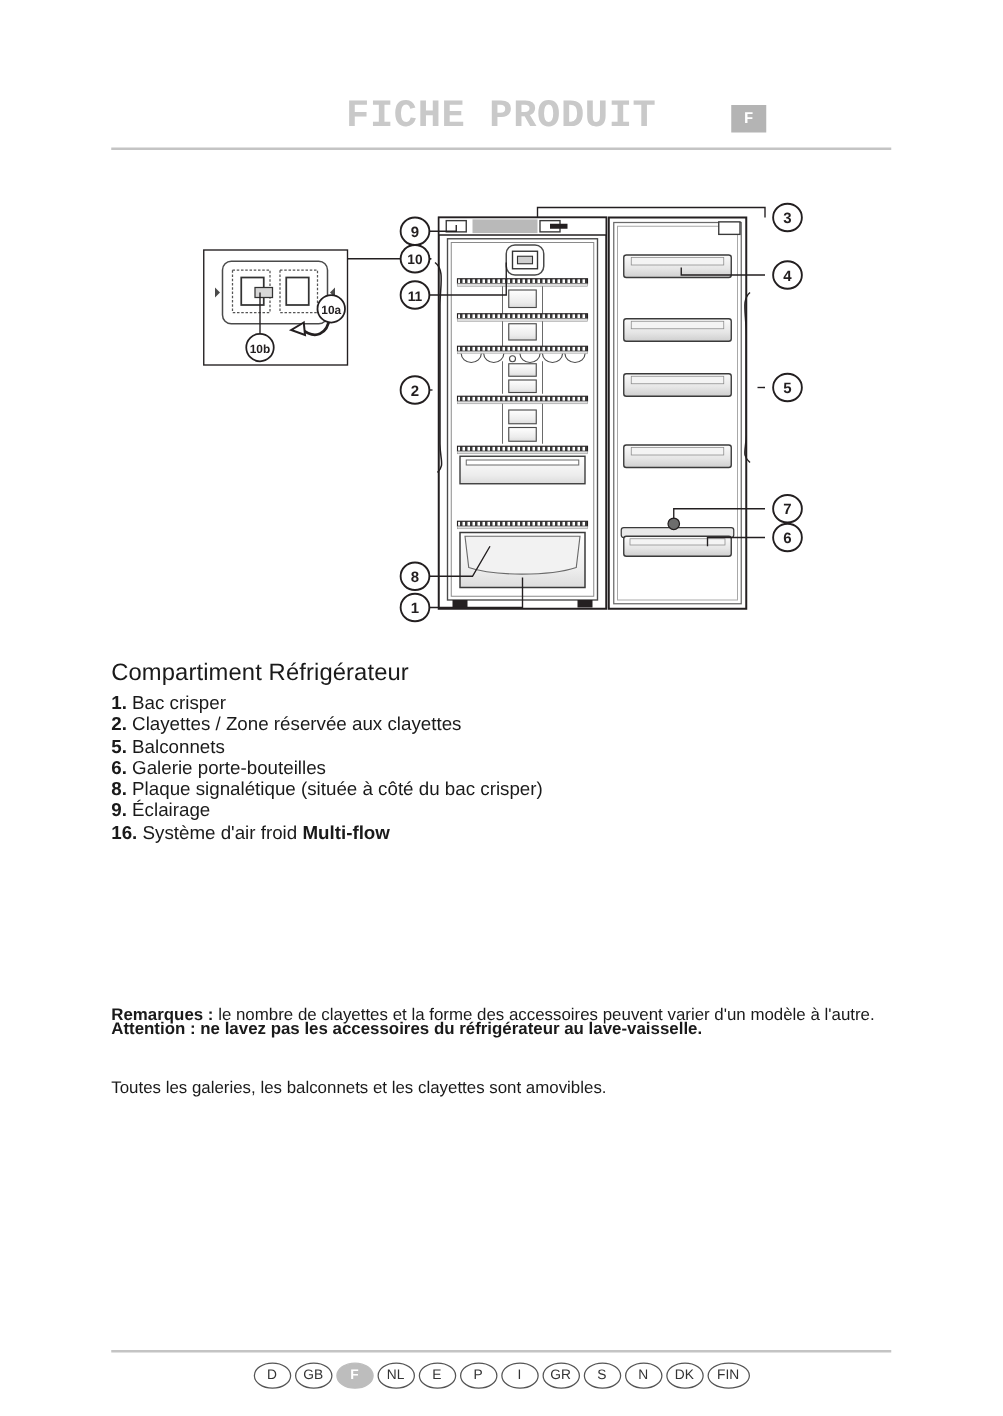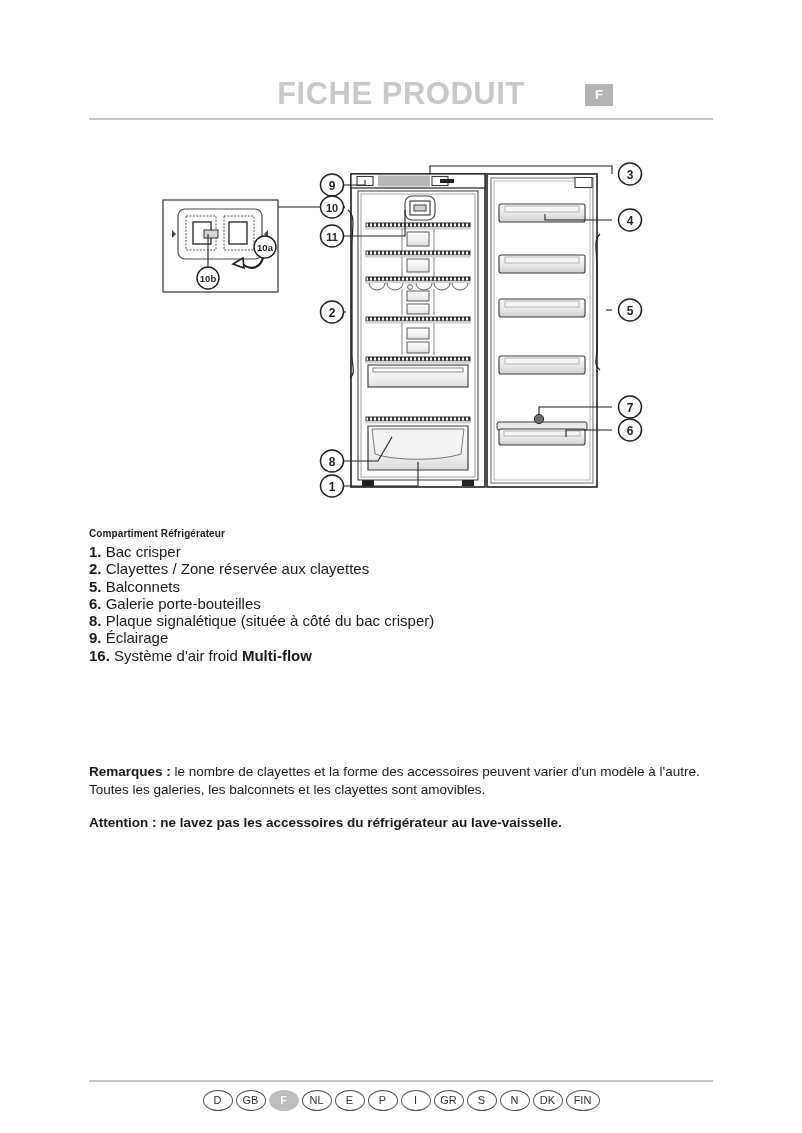--- a/index.html
+++ b/index.html
@@ -13,21 +13,21 @@
     position: relative;
     font-family: "Liberation Sans", sans-serif;
     color: #1a1a1a;
     overflow: hidden;
   }
 
   
   .header {
     position: absolute;
     left: 0; top: 0;
-    width: 700px; height: 130px;
+    width: 700px; height: 130px; font-family: Liberation Mono, monospace;
   }
   .header-title {
     position: absolute;
     left: 0; top: 76px;
     width: 802px;
     text-align: center;
     font-size: 31px;
     font-weight: bold;
     letter-spacing: 0.5px;
     color: #c9c9c9;
@@ -58,42 +58,43 @@
   }
   .diagram svg { display: block; }
 
   
   .content {
     position: absolute;
     left: 89px; top: 528px;
     width: 640px;
   }
   .section-title {
-    font-size: 10px;
-    font-weight: bold;
+    font-size: 19px;
+    font-weight: normal;
     margin: 0 0 4px 0;
     letter-spacing: 0.1px;
   }
   .item-list { margin: 0; padding: 0; list-style: none; }
   .item-list li {
     font-size: 15px;
     line-height: 17.3px;
     white-space: nowrap;
   }
   .item-num { font-weight: bold; }
   .item-strong { font-weight: bold; }
 
   .notes {
     position: absolute;
     left: 89px; top: 763px;
     width: 640px;
   }
   .note-line {
     font-size: 13.5px;
     line-height: 17.5px;
+    margin-top: 40px;
   }
   .attention {
     position: absolute;
     left: 89px; top: 814px;
     font-size: 13.5px;
     font-weight: bold;
     line-height: 17.5px;
     text-align: center;
   }
 

